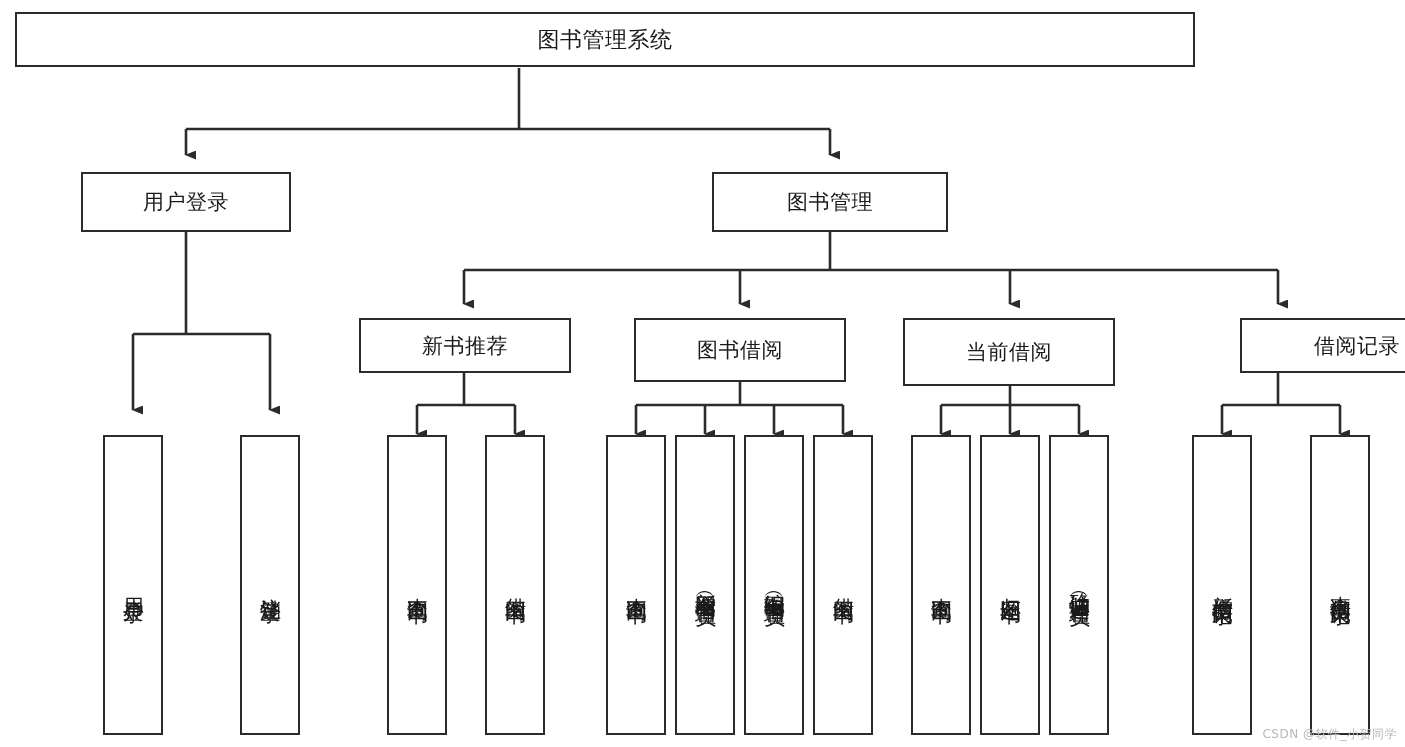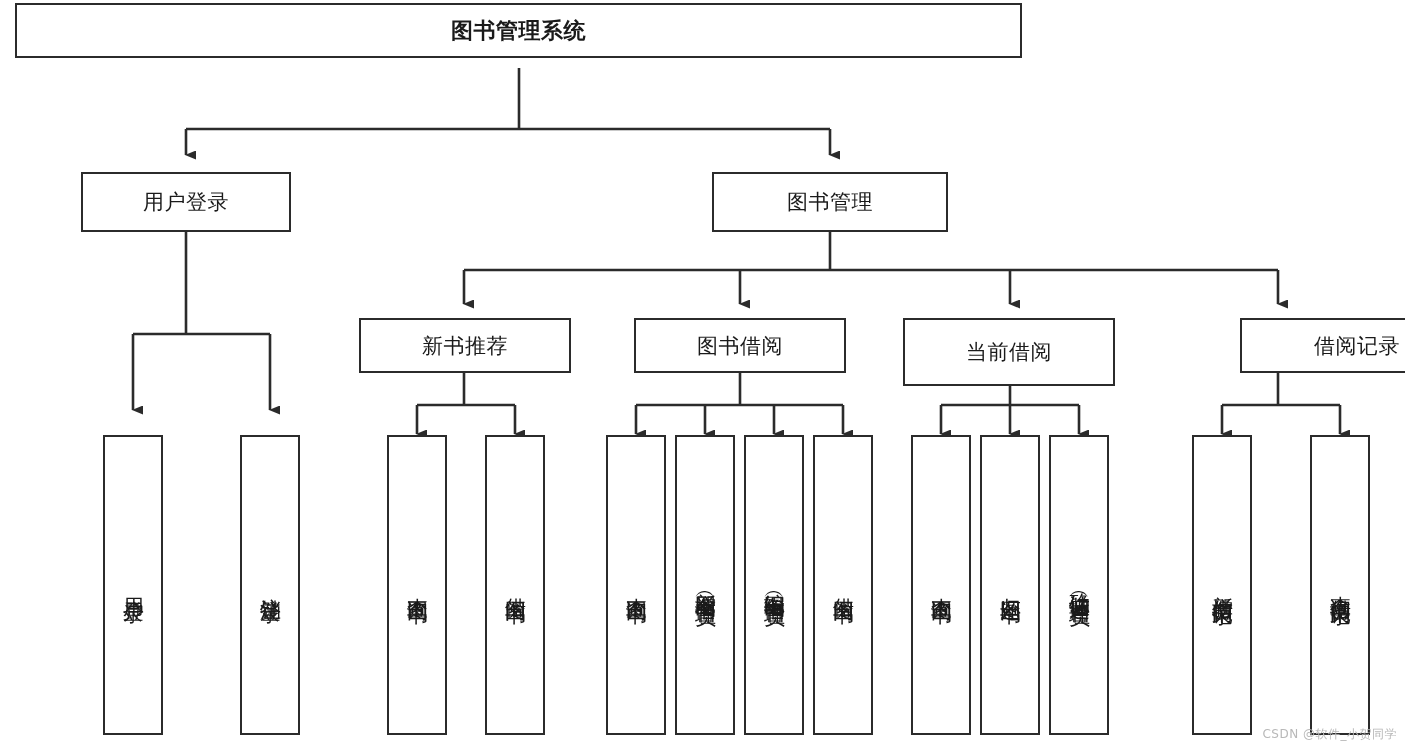--- a/index.html
+++ b/index.html
@@ -117,35 +117,35 @@
       <path d="M 1010 405 L 1010 434" marker-end="url(#arrowhead)"></path>
       <path d="M 1079 405 L 1079 434" marker-end="url(#arrowhead)"></path>
 
       <path d="M 1278 373 L 1278 405"></path>
       <path d="M 1222 405 L 1340 405"></path>
       <path d="M 1222 405 L 1222 434" marker-end="url(#arrowhead)"></path>
       <path d="M 1340 405 L 1340 434" marker-end="url(#arrowhead)"></path>
     </g>
   </svg>
 
-  <div class="node-box horiz title" style="left:15px; top:3px; width:1007px; height:55px;font-weight:bold;">
+  <div class="node-box horiz title" style="left:15px; top:12px; width:1180px; height:55px;">
     <span>图书管理系统</span>
   </div>
 
   <div class="node-box horiz" style="left:81px; top:172px; width:210px; height:60px;">
     <span>用户登录</span>
   </div>
   <div class="node-box horiz" style="left:712px; top:172px; width:236px; height:60px;">
     <span>图书管理</span>
   </div>
 
   <div class="node-box horiz" style="left:359px; top:318px; width:212px; height:55px;">
     <span>新书推荐</span>
   </div>
-  <div class="node-box horiz" style="left:634px; top:318px; width:212px; height:55px;">
+  <div class="node-box horiz" style="left:634px; top:318px; width:212px; height:64px;">
     <span>图书借阅</span>
   </div>
   <div class="node-box horiz" style="left:903px; top:318px; width:212px; height:68px;">
     <span>当前借阅</span>
   </div>
   <div class="node-box horiz" style="left:1240px; top:318px; width:190px; height:55px;padding-left:44px;">
     <span>借阅记录</span>
   </div>
 
   <div class="node-box vert" style="left:103px; top:435px; width:60px; height:300px;">

